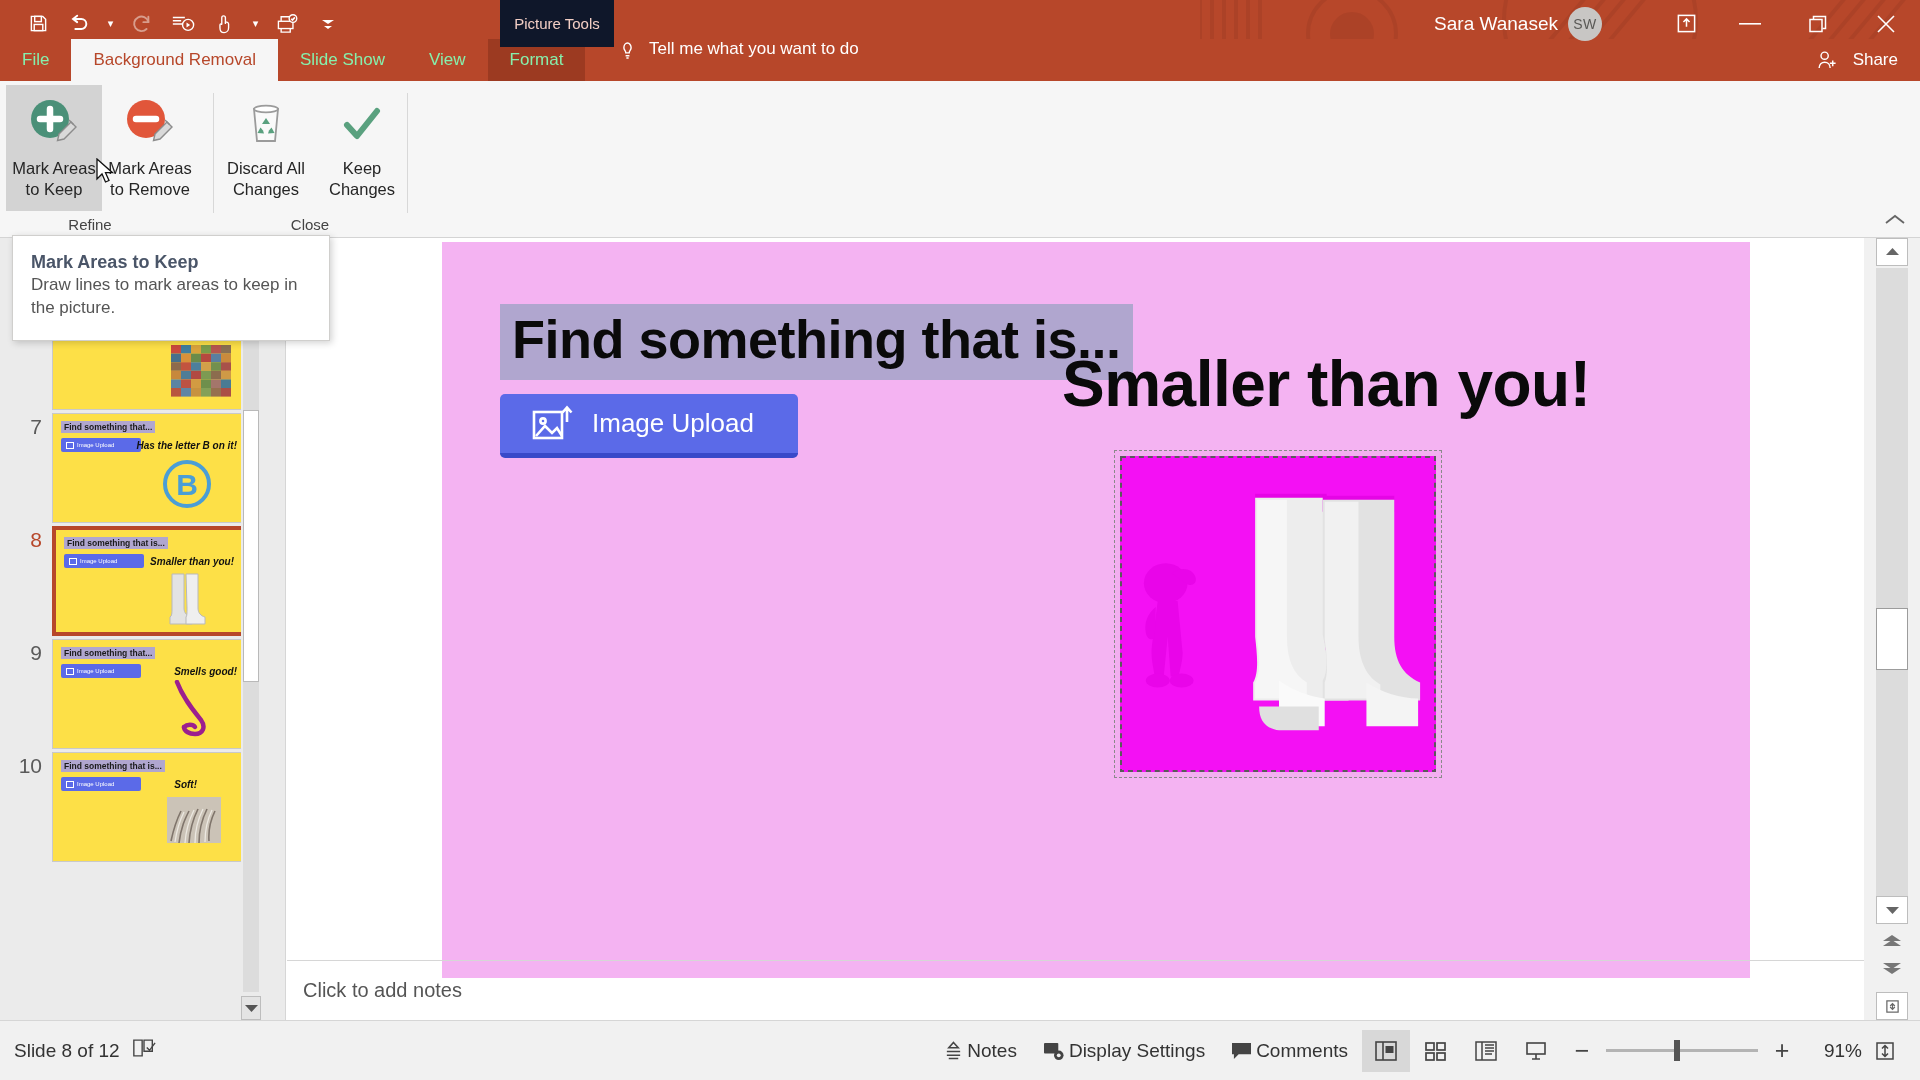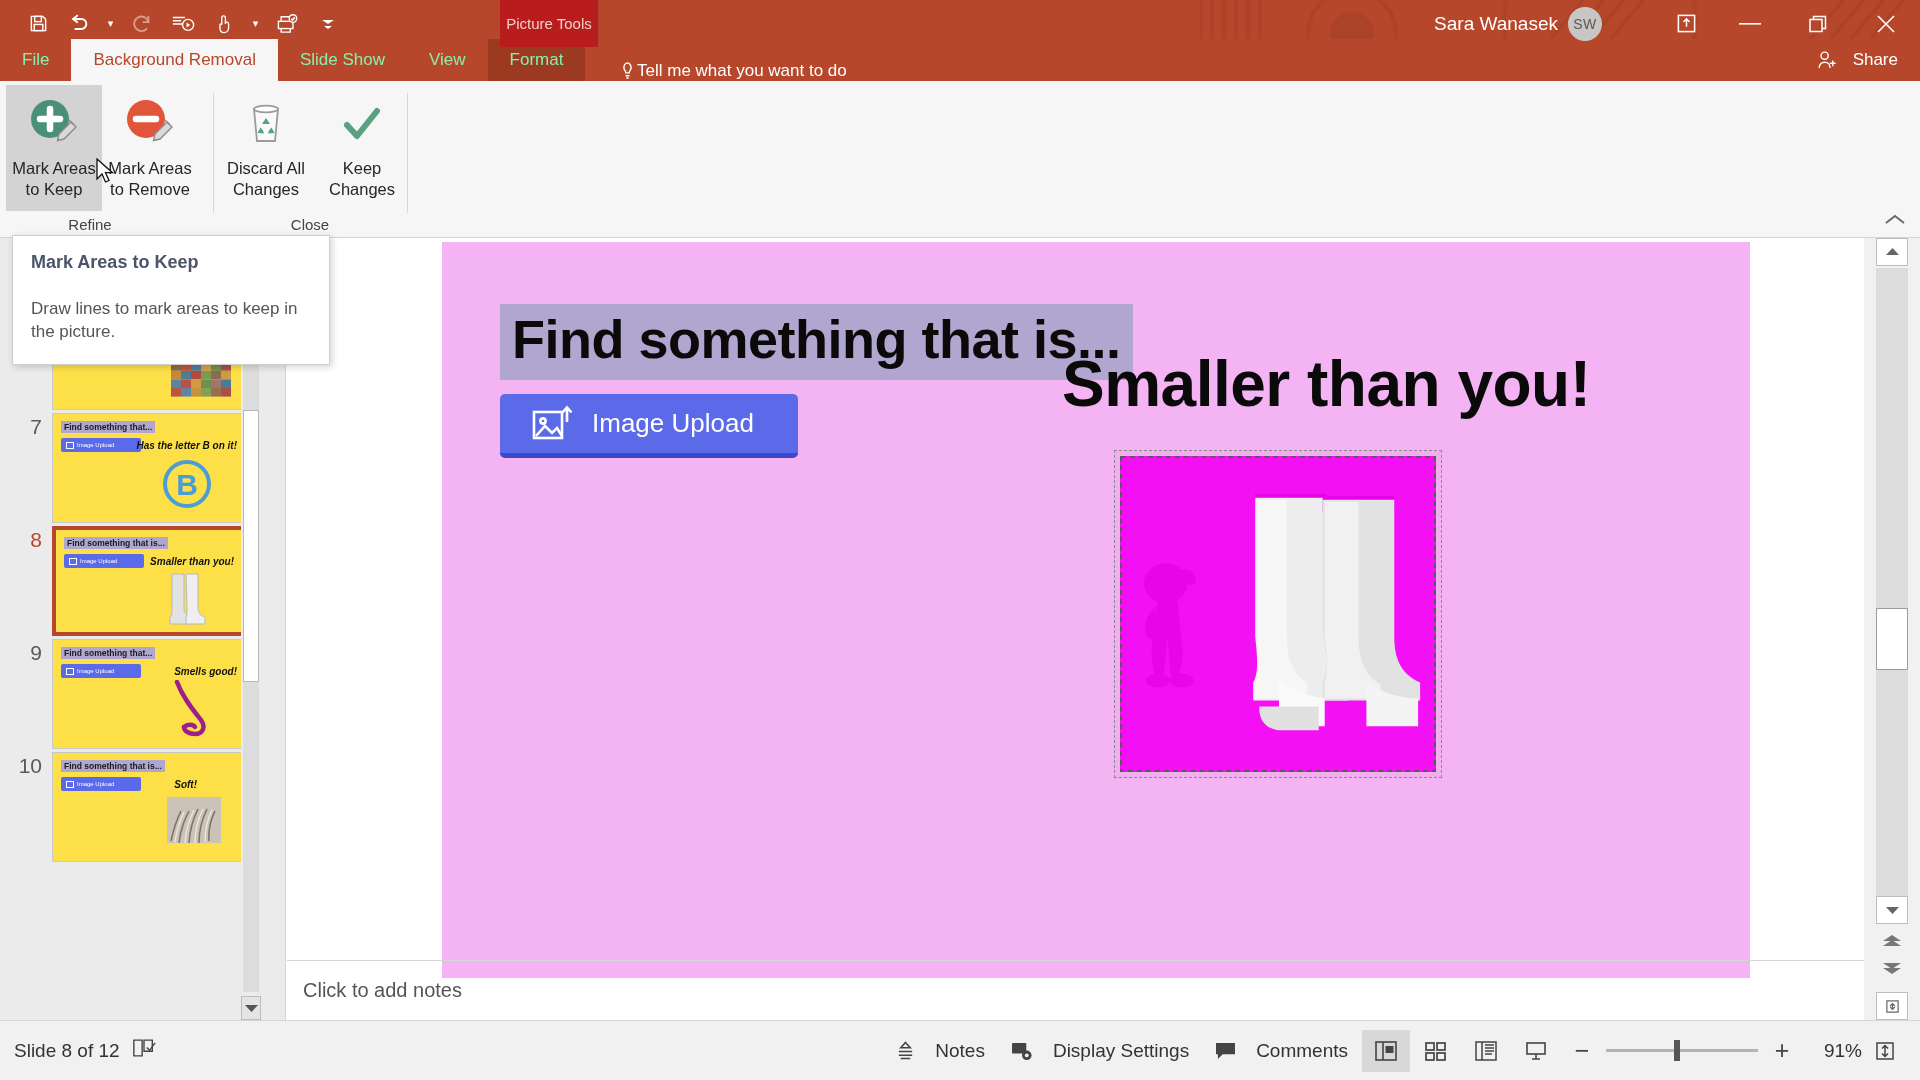--- a/index.html
+++ b/index.html
@@ -23,22 +23,22 @@
   .qat-btn svg { display:block; }
   .qat-caret {
     width: 17px; height: 38px; display: flex; align-items: center; justify-content: center;
     color: #fff; font-size: 11px; cursor: pointer;
   }
   .app-title {
     position: absolute; left: 0; right: 0; top: 9px; text-align: center;
     color: #fff; font-size: 21px; letter-spacing: .1px; z-index: 3; pointer-events:none;
   }
   .ctx-tools {
-    position: absolute; left: 500px; top: 0; width: 98px; height: 47px;
-    background: #b91c1c; color: #f3cfc5; font-size: 15px;
+    position: absolute; left: 500px; top: 0; width: 114px; height: 47px;
+    background: #0f172a; color: #f3cfc5; font-size: 15px;
     display: flex; align-items: center; justify-content: center; z-index: 4;
   }
   .user-area {
     position: absolute; right: 318px; top: 0; height: 47px;
     display: flex; align-items: center; gap: 10px; color: #fff; font-size: 19px; z-index: 4;
   }
   .avatar {
     width: 34px; height: 34px; border-radius: 50%; background: #c8c6c4; color: #5a5956;
     font-size: 14px; display: flex; align-items: center; justify-content: center; letter-spacing: .5px;
   }
@@ -55,21 +55,21 @@
   }
   .tabs { position: absolute; left: 0; top: 0; height: 42px; display: flex; align-items: stretch; }
   .tab {
     padding: 0 22px; display: flex; align-items: center; justify-content: center;
     color: #86efac; font-size: 17px; cursor: pointer; white-space: nowrap;
   }
   .tab.active { background: #f6f6f6; color: #b7472a; }
   .tab.ctxtab { background: #9c3a21; }
   .tellme {
     position: absolute; left: 618px; top: 0; height: 42px;
-    display: flex; align-items: flex-end; color: #fff; font-size: 17px; cursor: pointer;
+    display: flex; align-items: flex-start; gap: 12px; color: #fff; font-size: 17px; cursor: pointer;
   }
   .share-btn {
     position: absolute; right: 22px; top: 0; height: 42px;
     display: flex; align-items: center; gap: 15px; color: #fff; font-size: 17px; cursor: pointer;
   }
   
   .ribbon {
     position: absolute; top: 81px; left: 0; width: 1920px; height: 157px;
     background: #f6f6f6; border-bottom: 1px solid #d4d4d4;
   }
@@ -94,21 +94,21 @@
   .collapse-ribbon {
     position: absolute; right: 14px; top: 212px; color: #666; font-size: 16px; cursor: pointer; z-index: 6;
   }
   
   .tooltip {
     position: absolute; left: 12px; top: 235px; width: 318px;
     background: #fff; border: 1px solid #d0cfcd;
     box-shadow: 2px 2px 7px rgba(0,0,0,.18);
     padding: 16px 18px 20px 18px; z-index: 40;
   }
-  .tt-title { font-size: 18px; font-weight: bold; color: #4a5568; margin-bottom: 24px; }
+  .tt-title { font-size: 18px; font-weight: bold; color: #4a5568; margin-bottom: 0; }
   .tt-body { font-size: 17px; color: #555; line-height: 1.38; }
   
   .thumbpanel {
     position: absolute; left: 0; top: 238px; width: 286px; bottom: 60px;
     background: #ebebeb; border-right: 1px solid #d6d6d6; overflow: hidden;
   }
   .thumbitem { position: absolute; left: 52px; width: 196px; }
   .thumbnum {
     position: absolute; left: -40px; top: 2px; width: 30px; text-align: right;
     font-size: 21px; color: #5a5a5a;
@@ -191,21 +191,21 @@
   }
   
   .statusbar {
     position: absolute; left: 0; bottom: 0; width: 1920px; height: 60px;
     background: #f1f1f1; border-top: 1px solid #d6d6d6;
     display: flex; align-items: center;
   }
   .sb-left { display: flex; align-items: center; gap: 12px; padding-left: 14px; font-size: 19px; color: #333; }
   .sb-right { margin-left: auto; display: flex; align-items: center; gap: 2px; padding-right: 14px; }
   .sb-item {
-    display: flex; align-items: center; gap: 20px; font-size: 19px; color: #333;
+    display: flex; align-items: center; gap: 4px; font-size: 19px; color: #333;
     padding: 6px 12px; cursor: pointer;
   }
   .vbtn {
     width: 48px; height: 42px; display: flex; align-items: center; justify-content: center; cursor: pointer;
   }
   .vbtn.active { background: #d8d8d8; }
   .zoomctl { display: flex; align-items: center; gap: 14px; margin-left: 10px; }
   .zoom-sign { font-size: 25px; color: #444; cursor: pointer; width: 20px; text-align: center; }
   .zoom-track { width: 152px; height: 3px; background: #b4b4b4; position: relative; cursor: pointer; }
   .zoom-knob { position: absolute; left: 68px; top: -9px; width: 6px; height: 21px; background: #555; }

